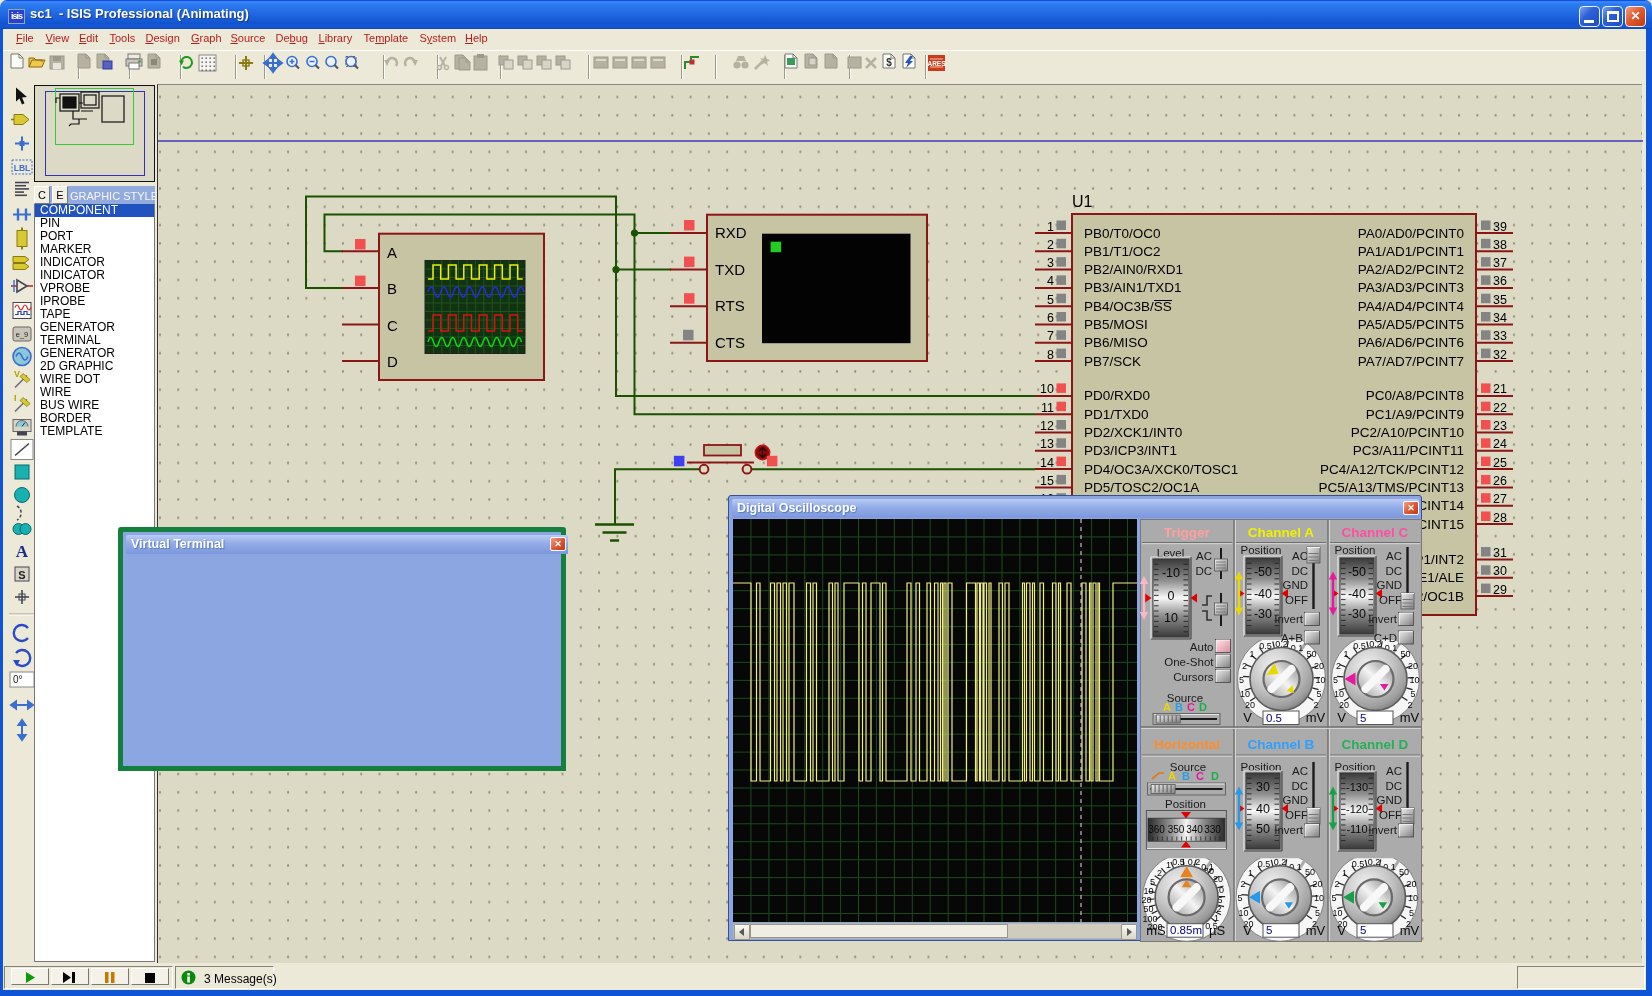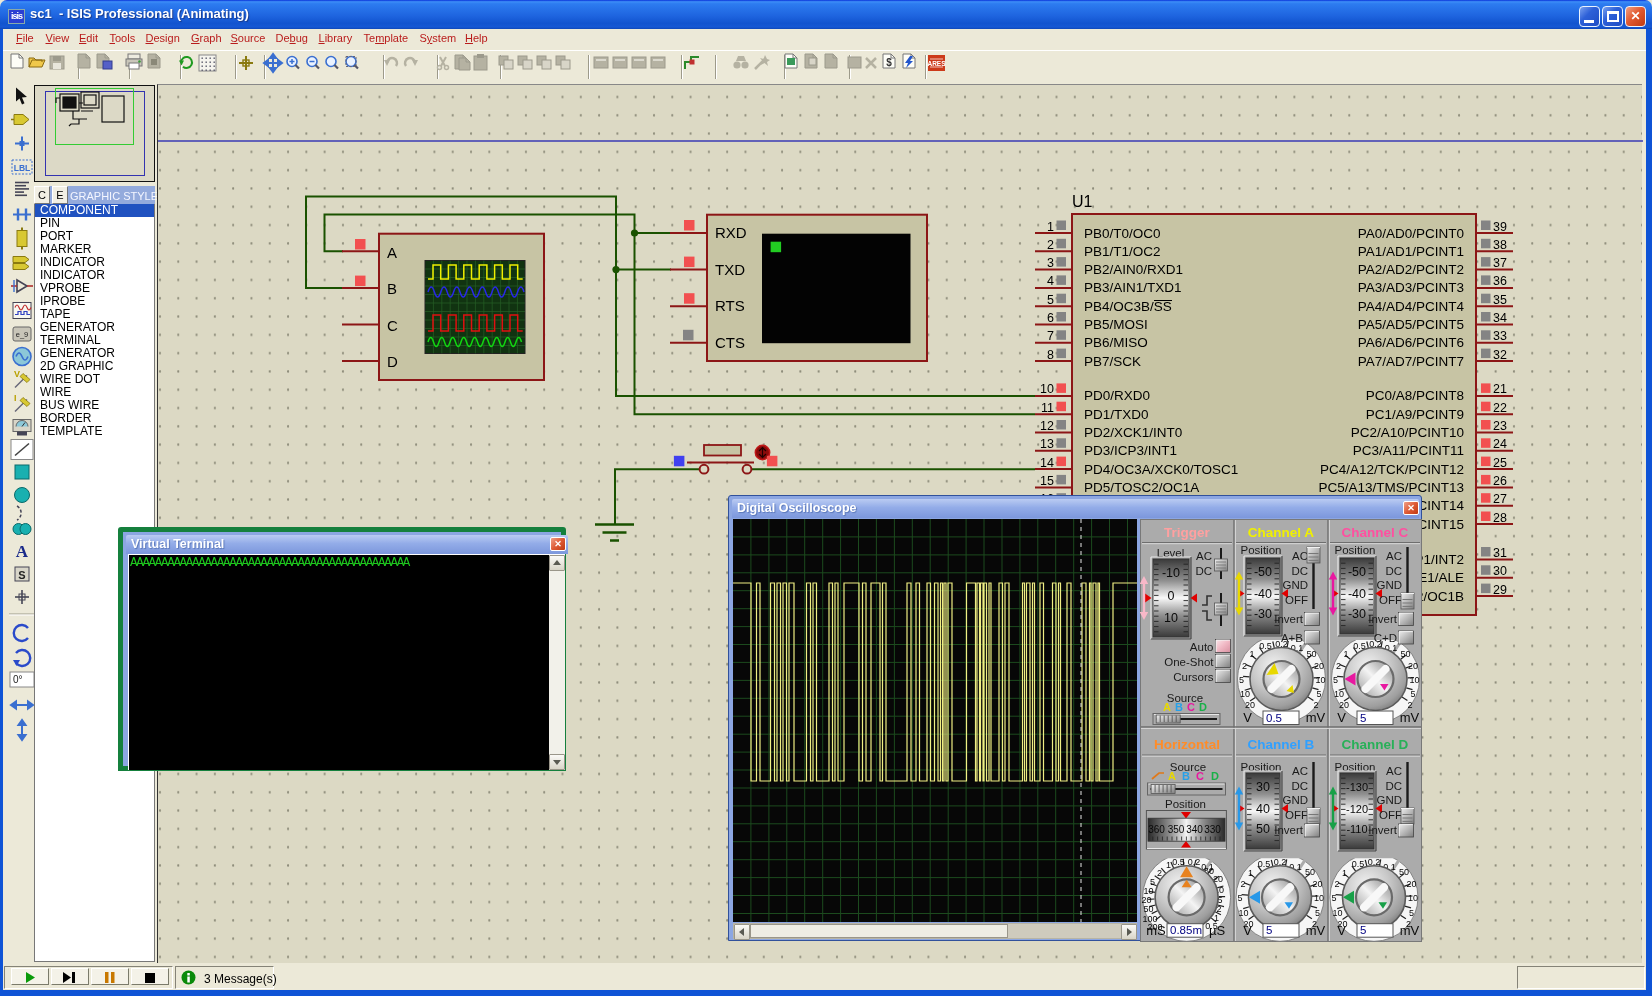--- a/index.html
+++ b/index.html
@@ -515,31 +515,20 @@
 <text x="1463" y="599.6" font-size="13.5" text-anchor="end" fill="#000">PE2/OC1B</text>
   </g>
  <line x1="1153" y1="299.5" x2="1171" y2="299.5" stroke="#000" stroke-width="1"></line>
 </svg>
  </div>
 <div id="vt">
  <div class="wtitle" style="width:442px">
         <span class="wtext">Virtual Terminal</span>
    <div class="wclose" style="left:424px">✕</div>
       </div>
- <div class="abs" style="left:5px;top:22px;width:437px;height:216px;background:#000;border-top:1px solid #fff;border-left:1px solid #fff">
-   <div class="abs" style="left:1px;top:1px;font-family:'Liberation Mono',monospace;font-size:12.5px;color:#1EC81E;letter-spacing:-1.3px">AAAAAAAAAAAAAAAAAAAAAAAAAAAAAAAAAAAAAAAAAAAAA</div>
-   <div class="abs" style="left:420px;top:0;width:16px;height:215px;background:#F2F1EA">
-     <div class="sbbtn" style="left:0;top:0"><svg width="14" height="14">
-              <polygon points="3,9 11,9 7,4" fill="#5A5A52"></polygon>
-            </svg></div>
-     <div class="sbbtn" style="left:0;top:199px"><svg width="14" height="14">
-              <polygon points="3,5 11,5 7,10" fill="#5A5A52"></polygon>
-            </svg></div>
-   </div>
- </div>
 </div>
 <div id="scope">
  <div class="wtitle" style="width:687px">
         <span class="wtext">Digital Oscilloscope</span>
    <div class="wclose" style="left:671px">✕</div>
       </div>
  <svg class="abs" style="left:4px;top:23px" width="404" height="403" viewBox="0 0 404 403">
 <rect width="404" height="403" fill="#070707"></rect>
 <path d="M17.9,0 V403 M35.9,0 V403 M53.8,0 V403 M71.7,0 V403 M89.7,0 V403 M107.6,0 V403 M125.5,0 V403 M143.4,0 V403 M161.4,0 V403 M179.3,0 V403 M197.2,0 V403 M215.2,0 V403 M233.1,0 V403 M251,0 V403 M269,0 V403 M286.9,0 V403 M304.8,0 V403 M322.7,0 V403 M340.7,0 V403 M358.6,0 V403 M376.5,0 V403 M394.5,0 V403 M0,17.9 H404 M0,35.9 H404 M0,53.8 H404 M0,71.7 H404 M0,89.7 H404 M0,107.6 H404 M0,125.5 H404 M0,143.4 H404 M0,161.4 H404 M0,179.3 H404 M0,197.2 H404 M0,215.2 H404 M0,233.1 H404 M0,251 H404 M0,269 H404 M0,286.9 H404 M0,304.8 H404 M0,322.7 H404 M0,340.7 H404 M0,358.6 H404 M0,376.5 H404 M0,394.5 H404" stroke="#1C4A1E" stroke-width="1"></path>
 <path d="M0,64 L18,64 L18,262 L23.5,262 L23.5,64 L27,64 L27,262 L37.5,262 L37.5,64 L41.5,64 L41.5,262 L44,262 L44,64 L47.5,64 L47.5,262 L50,262 L50,64 L53.5,64 L53.5,262 L56,262 L56,64 L61,64 L61,262 L73.5,262 L73.5,64 L77.5,64 L77.5,262 L80,262 L80,64 L83.5,64 L83.5,262 L96,262 L96,64 L99.5,64 L99.5,262 L102,262 L102,64 L105,64 L105,262 L111,262 L111,64 L126,64 L126,262 L129.5,262 L129.5,64 L133,64 L133,262 L138,262 L138,64 L147,64 L147,262 L149.5,262 L149.5,64 L153,64 L153,262 L174,262 L174,64 L178,64 L178,262 L183,262 L183,64 L186.5,64 L186.5,262 L194,262 L194,64 L197.5,64 L197.5,262 L201.5,262 L201.5,64 L205,64 L205,262 L207.5,262 L207.5,64 L209.5,64 L209.5,262 L211,262 L211,64 L213,64 L213,262 L215,262 L215,64 L219,64 L219,262 L233.5,262 L233.5,64 L242.5,64 L242.5,262 L244,262 L244,64 L246.5,64 L246.5,262 L247.5,262 L247.5,64 L250,64 L250,262 L251,262 L251,64 L253.5,64 L253.5,262 L256,262 L256,64 L258,64 L258,262 L266,262 L266,64 L269.5,64 L269.5,262 L272,262 L272,64 L276,64 L276,262 L289.5,262 L289.5,64 L291.5,64 L291.5,262 L293.5,262 L293.5,64 L297,64 L297,262 L299.5,262 L299.5,64 L301.5,64 L301.5,262 L307,262 L307,64 L310.5,64 L310.5,262 L319.5,262 L319.5,64 L323,64 L323,262 L325.5,262 L325.5,64 L327.5,64 L327.5,262 L334,262 L334,64 L338,64 L338,262 L349,262 L349,64 L353,64 L353,262 L356.5,262 L356.5,64 L358,64 L358,262 L360,262 L360,64 L363,64 L363,262 L365,262 L365,64 L366.5,64 L366.5,262 L380,262 L380,64 L404,64" stroke="#F0EE84" stroke-width="1.2" fill="none"></path>

